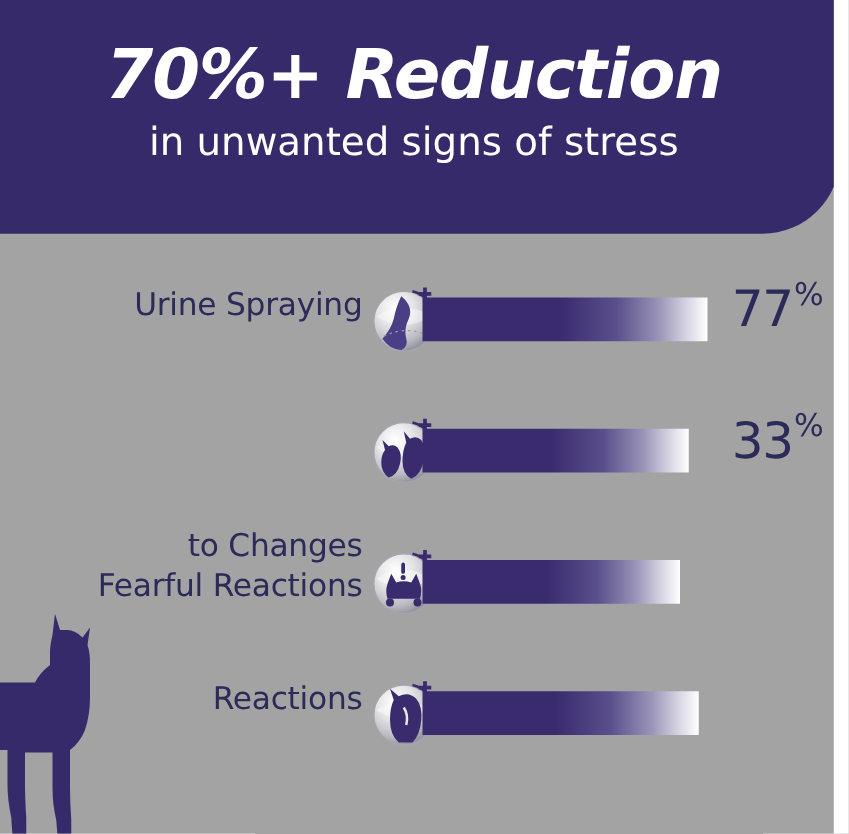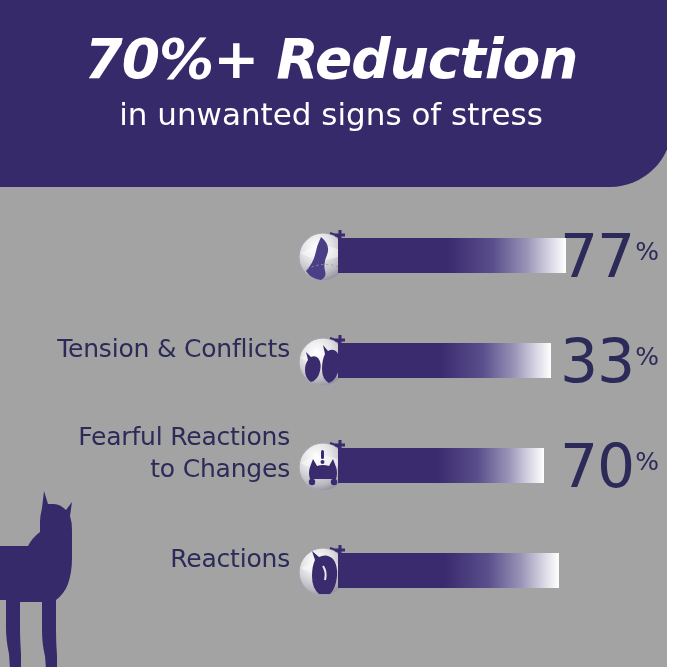--- a/index.html
+++ b/index.html
@@ -126,21 +126,21 @@
   .pct {
     position: absolute;
     right: 20px;
     top: 16px;
     color: #2b2a58;
     font-family: "DejaVu Sans", sans-serif;
     font-weight: normal;
     white-space: nowrap;
   }
   .pct-num {
-    font-size: 60px;
+    font-size: 40px;
     letter-spacing: -1px;
     vertical-align: baseline;
   }
   .pct-sign {
     font-size: 25px;
     vertical-align: 17px;
     margin-left: 1px;
   }
 </style>
 </head>
@@ -153,20 +153,23 @@
     <div class="header-subtitle">in unwanted signs of stress</div>
   </div>
 
   <svg class="cat-silhouette" viewBox="0 0 124 182">
     <path fill="#372a6b" d="M62 16 L58 3 L56 20 Q54 28 54 34 L54 44 Q46 50 42 58 L10 58 Q0 58 0 64 L0 104 Q0 112 10 112 L20 112 L20 140 Q20 152 23 166 L24 181 L35 181 L35 166 Q34 150 34 140 L34 114 L56 114 L56 142 Q56 156 59 168 L60 181 L71 181 L71 168 Q70 154 70 142 L70 112 Q78 106 82 96 Q86 84 86 70 L86 42 Q86 34 84 28 L86 14 L80 22 Q74 16 68 16 Z"></path>
   </svg>
 
   <div class="rows">
 
     <div class="bar-row">
+      <div class="row-label one-line">
+        <div>Urine Spraying</div>
+      </div>
 
       <svg class="badge" viewBox="0 0 56 56">
         <defs>
           <radialGradient id="sph1" cx="36%" cy="28%" r="76%">
             <stop offset="0%" stop-color="#ffffff"></stop>
             <stop offset="42%" stop-color="#e3e3e6"></stop>
             <stop offset="78%" stop-color="#b9b9c0"></stop>
             <stop offset="100%" stop-color="#8e8e99"></stop>
           </radialGradient>
         </defs>
@@ -181,23 +184,20 @@
       <div class="bar-track" style="width:228px">
         <div class="bar-fill"></div>
       </div>
 
       <div class="pct">
         <span class="pct-num">77</span><span class="pct-sign">%</span>
       </div>
     </div>
 
     <div class="bar-row">
-      <div class="row-label one-line">
-        <div>Tension &amp; Conflicts</div>
-      </div>
 
       <svg class="badge" viewBox="0 0 56 56">
         <defs>
           <radialGradient id="sph2" cx="36%" cy="28%" r="76%">
             <stop offset="0%" stop-color="#ffffff"></stop>
             <stop offset="42%" stop-color="#e3e3e6"></stop>
             <stop offset="78%" stop-color="#b9b9c0"></stop>
             <stop offset="100%" stop-color="#8e8e99"></stop>
           </radialGradient>
         </defs>
@@ -213,22 +213,22 @@
         <div class="bar-fill"></div>
       </div>
 
       <div class="pct">
         <span class="pct-num">33</span><span class="pct-sign">%</span>
       </div>
     </div>
 
     <div class="bar-row">
       <div class="row-label two-line">
+        <div>to Changes</div>
         <div>Fearful Reactions</div>
-        <div>to Changes</div>
       </div>
 
       <svg class="badge" viewBox="0 0 56 56">
         <defs>
           <radialGradient id="sph3" cx="36%" cy="28%" r="76%">
             <stop offset="0%" stop-color="#ffffff"></stop>
             <stop offset="42%" stop-color="#e3e3e6"></stop>
             <stop offset="78%" stop-color="#b9b9c0"></stop>
             <stop offset="100%" stop-color="#8e8e99"></stop>
           </radialGradient>
@@ -241,23 +241,20 @@
         <circle cx="15" cy="45" r="3.2" fill="#3a2a6e"></circle>
         <circle cx="37" cy="45" r="3.2" fill="#3a2a6e"></circle>
         <path d="M33 6 Q48 10 49 24" fill="none" stroke="#3a2a6e" stroke-width="2.2"></path>
         <path d="M43 3 L43 13 M38 8 L48 8" stroke="#3a2a6e" stroke-width="3"></path>
       </svg>
 
       <div class="bar-track" style="width:206px">
         <div class="bar-fill"></div>
       </div>
 
-      <div class="pct">
-        <span class="pct-num">70</span><span class="pct-sign">%</span>
-      </div>
     </div>
 
     <div class="bar-row">
       <div class="row-label one-line">
         <div>Reactions</div>
       </div>
 
       <svg class="badge" viewBox="0 0 56 56">
         <defs>
           <radialGradient id="sph4" cx="36%" cy="28%" r="76%">

